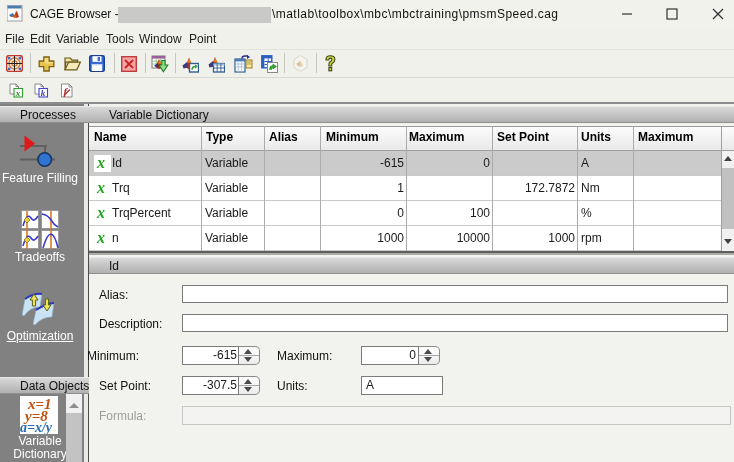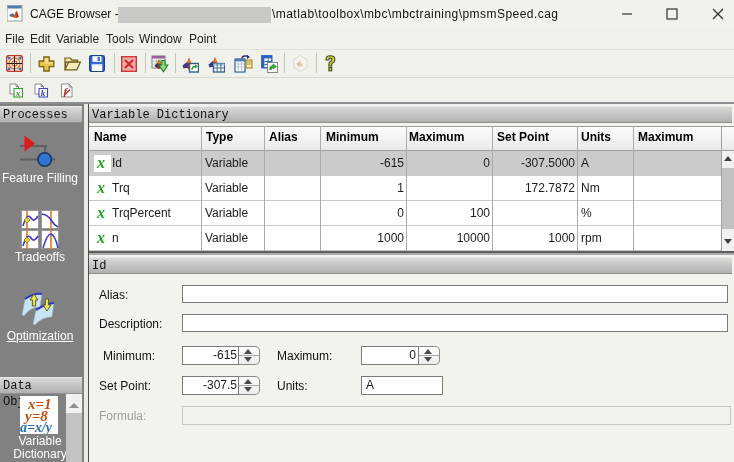--- a/index.html
+++ b/index.html
@@ -14,21 +14,21 @@
 #pathtext{left:272px;top:0;height:28px;line-height:29px;color:#111;letter-spacing:0.45px;}
 .menu{top:31px;height:16px;line-height:16px;color:#222;}
 #toolbar1{left:0;top:49px;width:734px;height:27px;border-top:1px solid #e3e3de;border-bottom:1px solid #d9d9d4;}
 #toolbar2{left:0;top:77px;width:734px;height:25px;}
 #darkline{left:0;top:102px;width:734px;height:2px;background:#8d8d8d;}
 .tsep{top:53px;width:1px;height:20px;background:#c4c4c0;}
 
 #leftpanel{left:0;top:104px;width:84px;height:358px;background:#818181;}
 #divider{left:84px;top:104px;width:4px;height:358px;background:#e9e9e6;}
 #vborder{left:88px;top:104px;width:1px;height:358px;background:#4c4c4c;}
-.hdrbar{height:15px;background:linear-gradient(#d9d9d9,#b0b0b0);border-top:1px solid #e9e9e9;border-bottom:1px solid #8f8f8f;line-height:16px;padding-left:3px;color:#111;font-family:Liberation Mono, monospace;}
+.hdrbar{height:15px;background:linear-gradient(#d9d9d9,#b0b0b0);border-top:1px solid #e9e9e9;border-bottom:1px solid #8f8f8f;line-height:16px;padding-left:20px;color:#111;}
 .wlabel{color:#fff;width:80px;text-align:center;left:0;}
 
 #rightpanel{left:89px;top:104px;width:645px;height:358px;background:#f2f2ee;}
 
 .vline{background:#ababab;width:1px;top:126px;height:125px;}
 #thead{left:89px;top:126px;width:645px;height:23px;background:linear-gradient(#fcfcfc,#e9e9e9);border-top:1px solid #9a9a9a;border-bottom:1px solid #9f9f9f;}
 .th{font-weight:bold;top:130px;color:#000;}
 .row{left:89px;width:632px;height:24px;border-bottom:1px solid #c9c9c9;background:#fff;}
 .cell{top:0;height:24px;line-height:25px;position:absolute;}
 .num{text-align:right;}
@@ -268,21 +268,20 @@
 <div class="abs th" style="left:497px">Set Point</div>
 <div class="abs th" style="left:581px">Units</div>
 <div class="abs th" style="left:638px">Maximum</div>
 <div class="abs row" style="top:151px;background:#cbcbcb;">
   <div class="cell" style="left:5px;top:4px;width:17px;height:17px;background:#fff;"></div>
   <div class="cell xg" style="left:8px;">x</div>
   <div class="cell" style="left:23px;">Id</div>
   <div class="cell" style="left:116px;">Variable</div>
   <div class="cell num" style="left:233px;width:82px;">-615</div>
   <div class="cell num" style="left:319px;width:82px;">0</div>
-  <div class="cell num" style="left:404px;width:82px;">-307.5000</div>
   <div class="cell" style="left:492px;">A</div>
 </div>
 <div class="abs row" style="top:176px;">
   <div class="cell xg" style="left:8px;">x</div>
   <div class="cell" style="left:23px;">Trq</div>
   <div class="cell" style="left:116px;">Variable</div>
   <div class="cell num" style="left:233px;width:82px;">1</div>
   <div class="cell num" style="left:404px;width:82px;">172.7872</div>
   <div class="cell" style="left:492px;">Nm</div>
 </div>
@@ -317,21 +316,21 @@
 <div class="abs arr" style="left:724px;top:156px;border-left:4px solid transparent;border-right:4px solid transparent;border-bottom:5px solid #404040;"></div>
 <div class="abs arr" style="left:724px;top:239px;border-left:4px solid transparent;border-right:4px solid transparent;border-top:5px solid #404040;"></div>
 <div class="abs" style="left:89px;top:251px;width:645px;height:2px;background:#5f5f5f;"></div>
 <div class="abs" style="left:89px;top:253px;width:645px;height:2px;background:#aaaaa8;"></div>
 
 <div class="abs hdrbar" style="left:89px;top:257px;width:640px;">Id</div>
 <label style="left:99px;top:288px;">Alias:</label>
 <div class="field" style="left:182px;top:285px;width:544px;height:16px;"></div>
 <label style="left:99px;top:317px;">Description:</label>
 <div class="field" style="left:182px;top:314px;width:544px;height:16px;"></div>
-<label style="left:103px;top:349px;">Minimum:</label>
+<label style="left:87px;top:349px;">Minimum:</label>
 <div class="field" style="left:182px;top:346px;width:55px;height:17px;"></div>
 <div class="sval" style="left:185px;top:346px;width:52px;">-615</div>
 <div class="spin" style="left:239px;top:346px;">
     <i></i>
   </div>
 <label style="left:277px;top:349px;">Maximum:</label>
 <div class="field" style="left:361px;top:346px;width:56px;height:17px;"></div>
 <div class="sval" style="left:364px;top:346px;width:52px;">0</div>
 <div class="spin" style="left:419px;top:346px;">
     <i></i>

